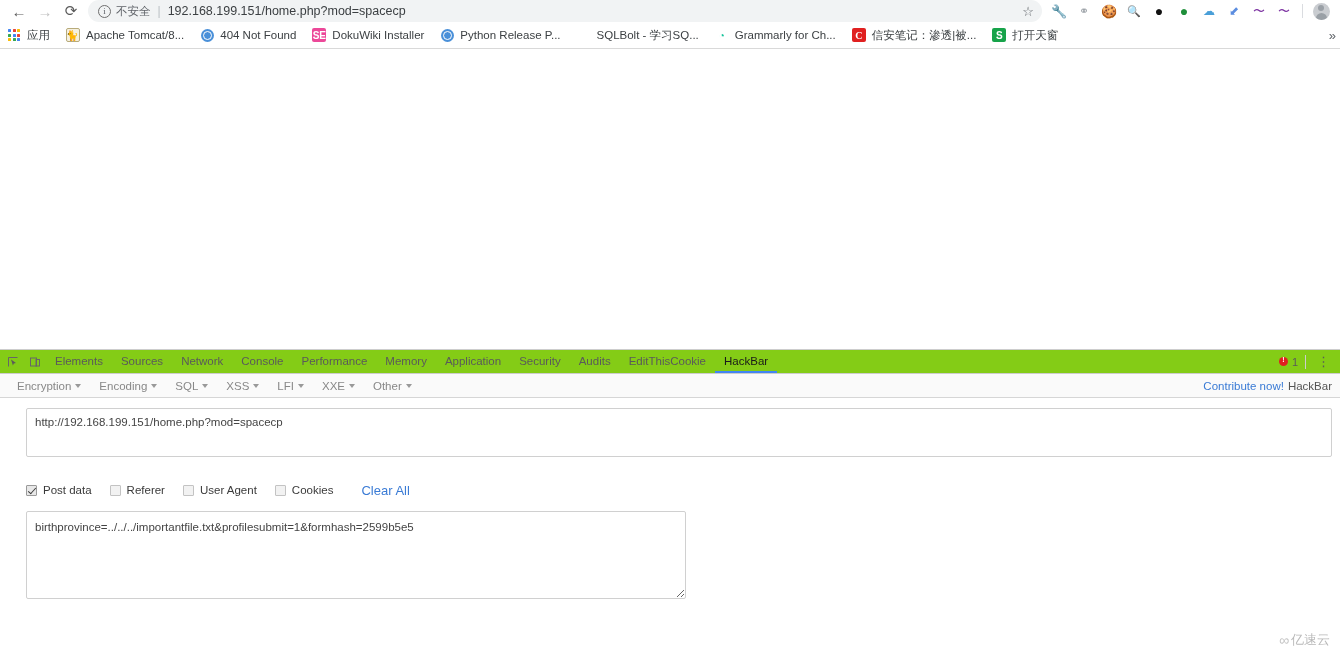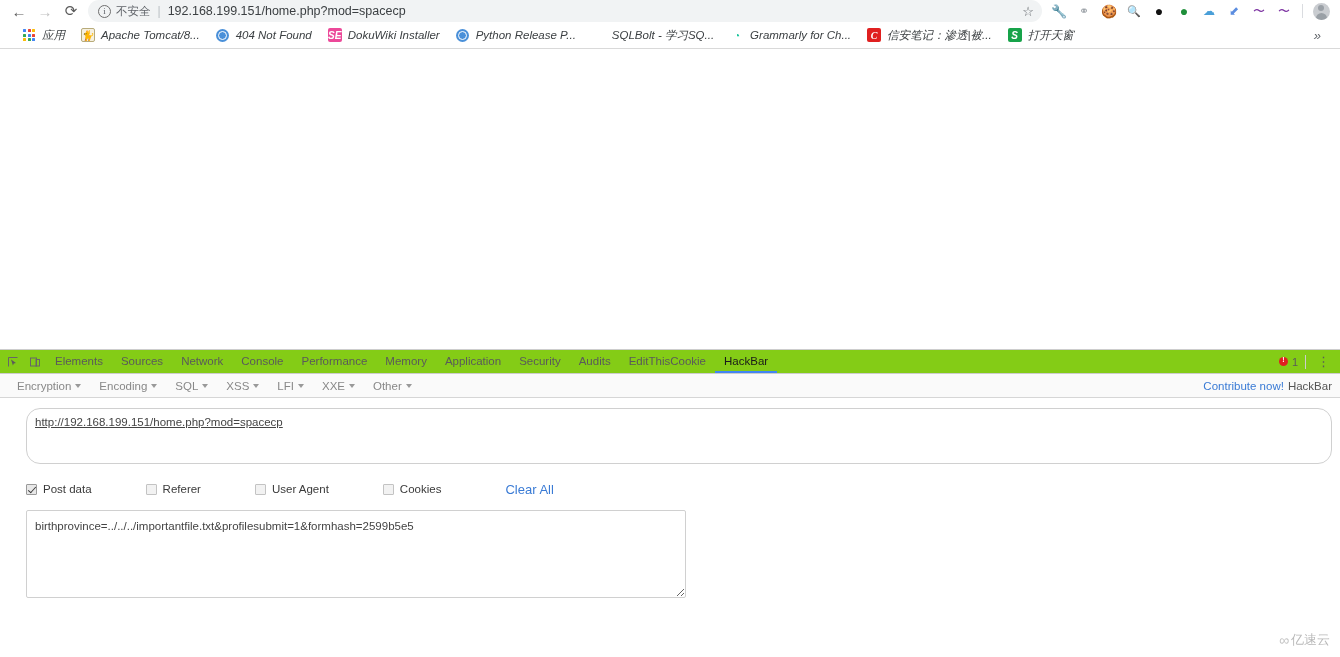--- a/index.html
+++ b/index.html
@@ -69,22 +69,22 @@
     left: 3px; bottom: 0;
   }
   .avatar-icon::before {
     content: ""; position: absolute; width: 6px; height: 6px;
     background: #9aa0a6; border-radius: 50%; left: 5.5px; top: 2px;
   }
 
   
   #bookmarks-bar {
     height: 27px; display: flex; align-items: center;
-    padding: 0 15px; border-bottom: 1px solid #d9d9d9;
-    background: #ffffff; overflow: hidden; font-style: italic;
+    padding: 0 0; border-bottom: 1px solid #d9d9d9;
+    background: #ffffff; overflow: hidden;
   }
   .bm {
     display: flex; align-items: center; height: 21px;
     padding: 0 7px; margin-right: 2px; border-radius: 3px;
     font-size: 11.5px; color: #3c4043; white-space: nowrap;
     flex: 0 0 auto;
   }
   .bm .fav {
     width: 14px; height: 14px; margin-right: 6px; flex: 0 0 auto;
     display: flex; align-items: center; justify-content: center;
@@ -206,29 +206,29 @@
     position: relative; flex: 0 0 auto;
   }
   .ico-exec::after {
     content: ""; position: absolute; left: 3px; top: 1.6px;
     border-left: 5px solid #5a5a5a; border-top: 3.5px solid transparent;
     border-bottom: 3.5px solid transparent;
   }
 
   #hb-fields { flex: 1 1 auto; padding-left: 18px; min-width: 0; }
   #hb-url {
-    width: 100%; height: 56px; border: 1px solid #d0d0d0;
-    border-radius: 14px; background: #fff;
+    width: 100%; height: 49px; border: 1px solid #d0d0d0;
+    border-radius: 2px; background: #fff;
     font-family: "Liberation Sans", sans-serif;
     font-size: 11.5px; color: #444; padding: 7px 8px;
-    resize: none; outline: none; display: block; text-decoration: underline;
+    resize: none; outline: none; display: block;
   }
   #hb-optrow {
     display: flex; align-items: center; height: 26px;
-    margin-top: 12px; font-size: 11.5px; color: #3a3a3a; gap: 36px;
+    margin-top: 20px; font-size: 11.5px; color: #3a3a3a;
   }
   .opt { display: flex; align-items: center; margin-right: 18px; white-space: nowrap; }
   .cbx {
     width: 11px; height: 11px; border: 1px solid #9a9a9a;
     background: #fff; margin-right: 6px; border-radius: 1px;
     position: relative; flex: 0 0 auto;
   }
   .cbx.checked { background: #e8e8e8; }
   .cbx.checked::after {
     content: ""; position: absolute; left: 3px; top: 0px;

